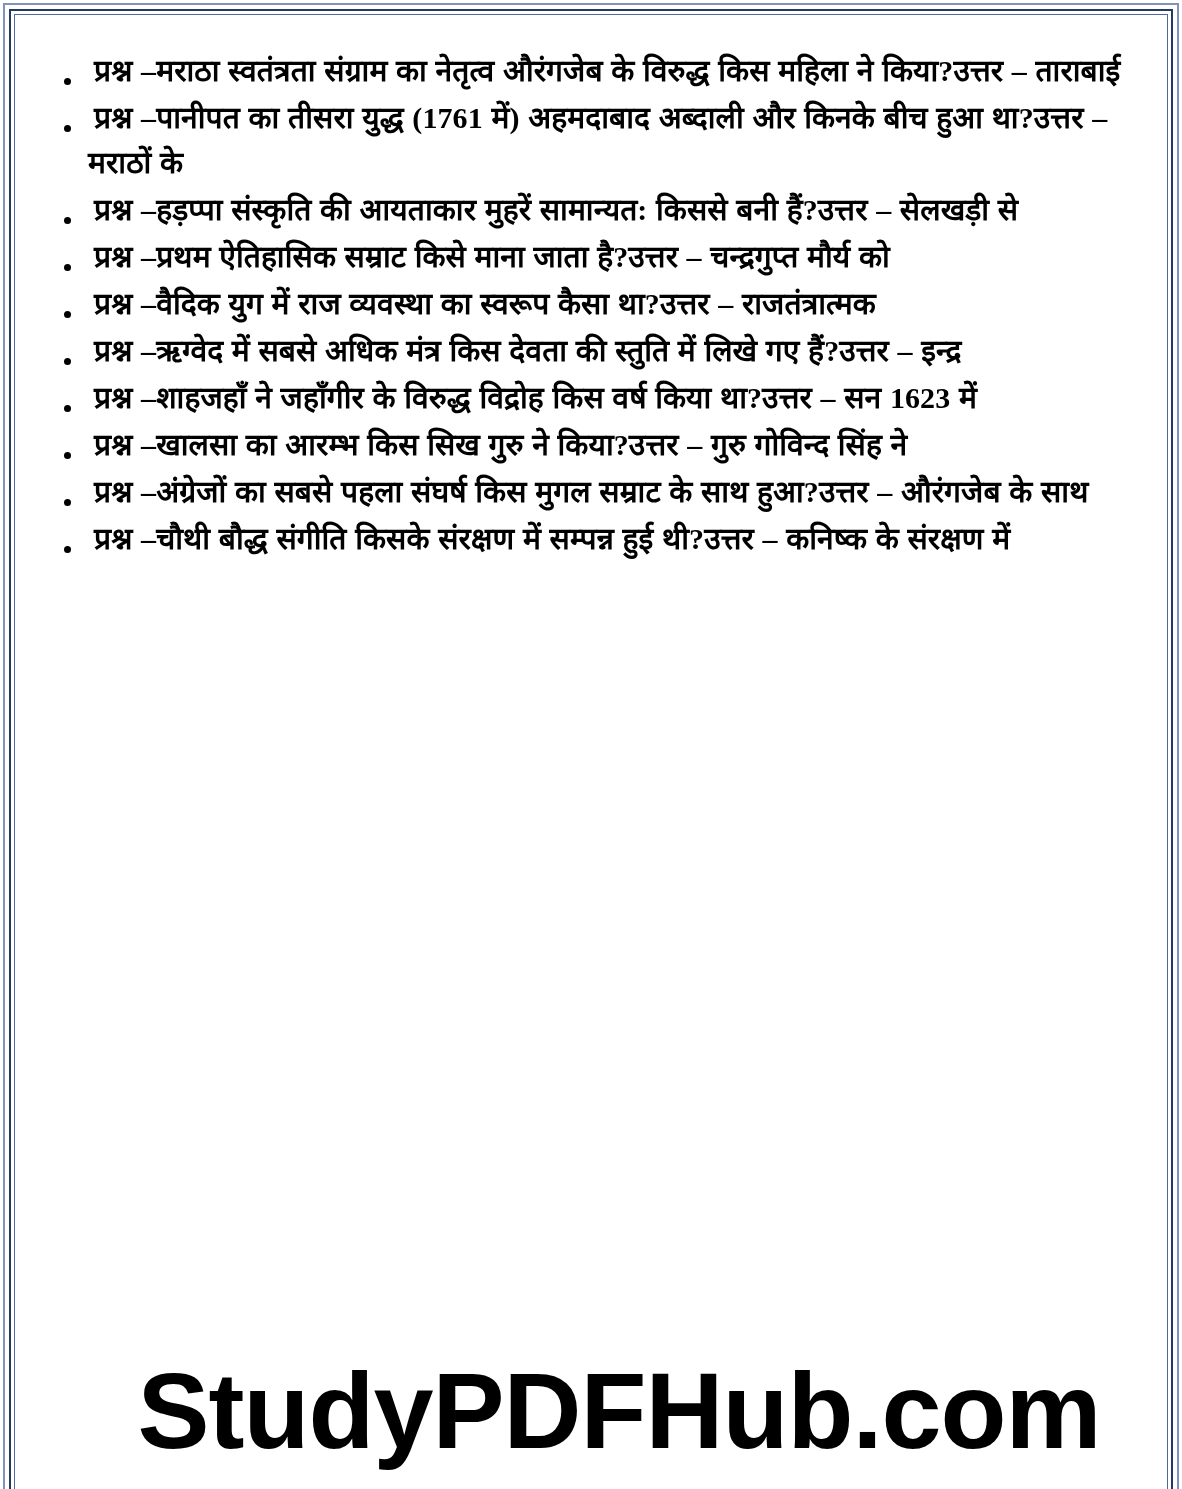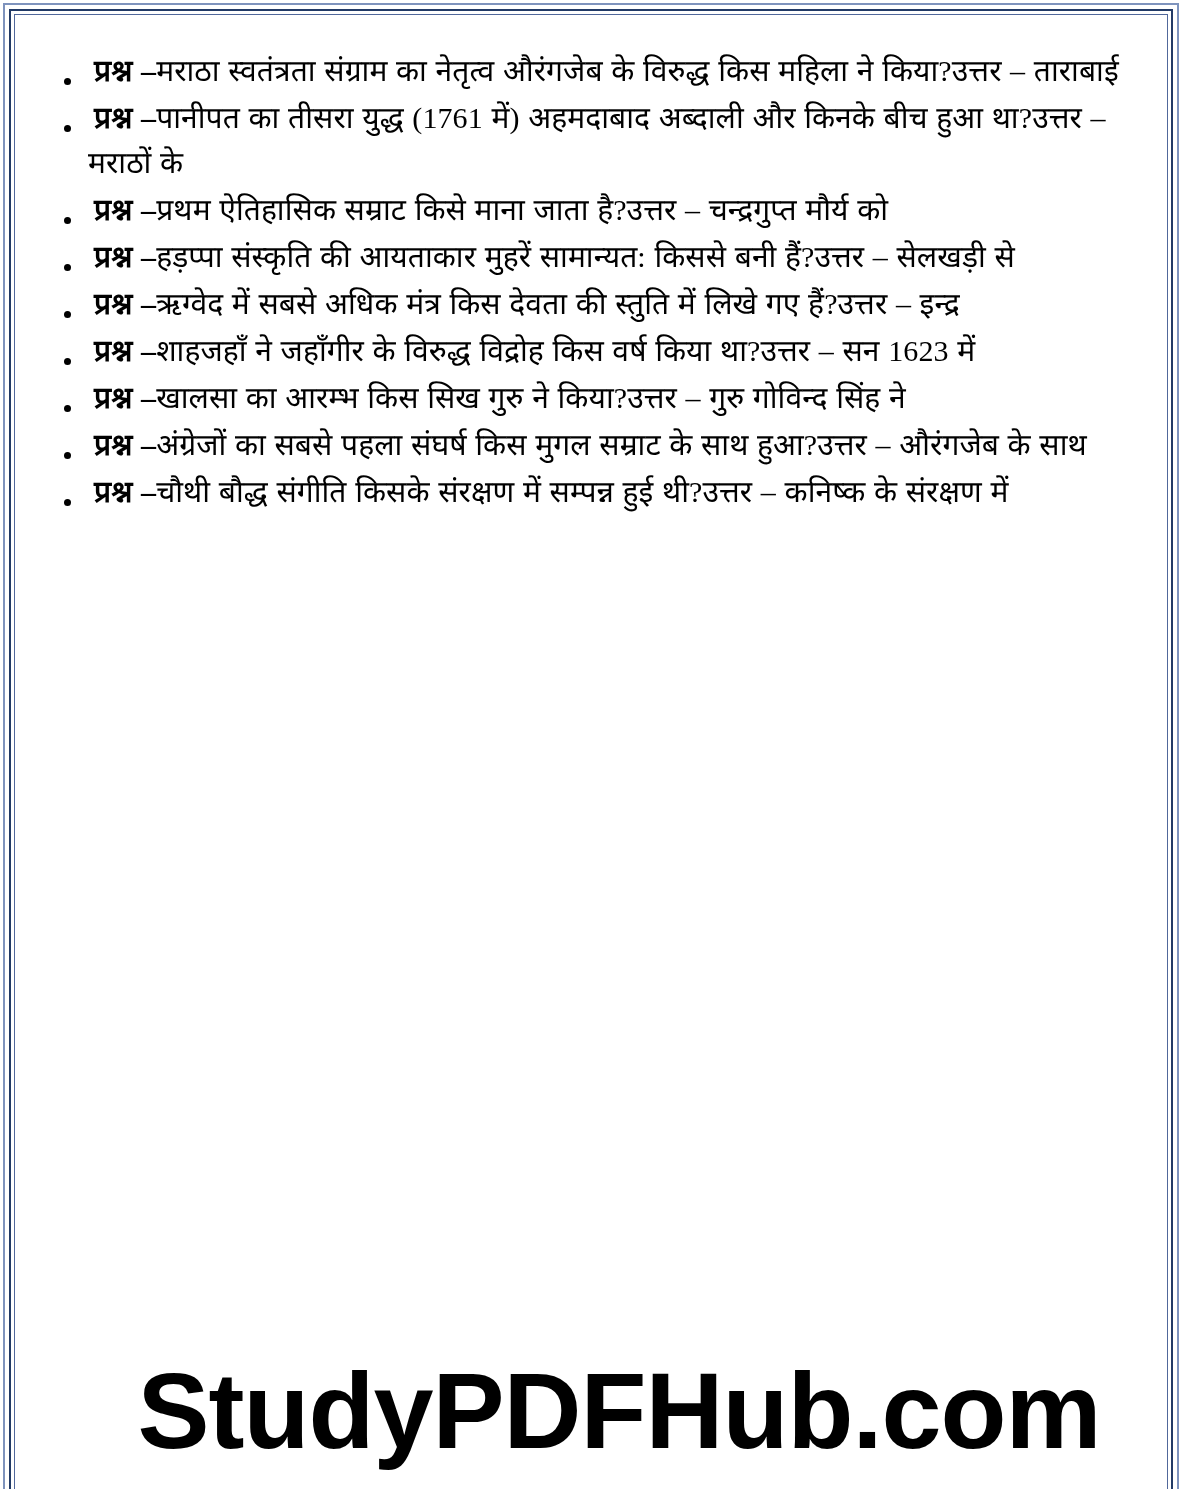--- a/index.html
+++ b/index.html
@@ -91,24 +91,24 @@
   }
 
   .q-label {
     font-weight: bold;
     margin-left: 6px;
   }
   .q-dash {
     font-weight: bold;
   }
   .q-text {
-    font-weight: normal;
+    font-weight: bold;
   }
   .a-text {
-    font-weight: normal;
+    font-weight: bold;
   }
 
   
   .watermark {
     position: absolute;
     left: 0;
     top: 1357px;
     width: 1182px;
     text-align: center;
     font-family: "Liberation Sans", "DejaVu Sans", sans-serif;
@@ -128,22 +128,23 @@
 <div class="page">
 
   <div class="page-border-outer"></div>
   <div class="page-border-inner"></div>
   <div class="page-border-hair"></div>
 
   <div class="content">
     <ul class="qa-list" id="qa-list">
         <li class="qa-item"><span class="bullet-dot"></span><span class="q-label">प्रश्न</span><span class="q-dash"> –</span><span class="q-text">मराठा स्वतंत्रता संग्राम का नेतृत्व औरंगजेब के विरुद्ध किस महिला ने किया?</span><span class="a-text">उत्तर – ताराबाई</span></li>
         <li class="qa-item"><span class="bullet-dot"></span><span class="q-label">प्रश्न</span><span class="q-dash"> –</span><span class="q-text">पानीपत का तीसरा युद्ध (1761 में) अहमदाबाद अब्दाली और किनके बीच हुआ था?</span><span class="a-text">उत्तर – मराठों के</span></li>
+        <li class="qa-item"><span class="bullet-dot"></span><span class="q-label">प्रश्न</span><span class="q-dash"> –</span><span class="q-text">हड़प्पा संस्कृति की आयताकार मुहरें सामान्यत: किससे बनी हैं?</span><span class="a-text">उत्तर – सेलखड़ी से</span></li>
         <li class="qa-item"><span class="bullet-dot"></span><span class="q-label">प्रश्न</span><span class="q-dash"> –</span><span class="q-text">प्रथम ऐतिहासिक सम्राट किसे माना जाता है?</span><span class="a-text">उत्तर – चन्द्रगुप्त मौर्य को</span></li>
-        <li class="qa-item"><span class="bullet-dot"></span><span class="q-label">प्रश्न</span><span class="q-dash"> –</span><span class="q-text">हड़प्पा संस्कृति की आयताकार मुहरें सामान्यत: किससे बनी हैं?</span><span class="a-text">उत्तर – सेलखड़ी से</span></li>
+        <li class="qa-item"><span class="bullet-dot"></span><span class="q-label">प्रश्न</span><span class="q-dash"> –</span><span class="q-text">वैदिक युग में राज व्यवस्था का स्वरूप कैसा था?</span><span class="a-text">उत्तर – राजतंत्रात्मक</span></li>
         <li class="qa-item"><span class="bullet-dot"></span><span class="q-label">प्रश्न</span><span class="q-dash"> –</span><span class="q-text">ऋग्वेद में सबसे अधिक मंत्र किस देवता की स्तुति में लिखे गए हैं?</span><span class="a-text">उत्तर – इन्द्र</span></li>
         <li class="qa-item"><span class="bullet-dot"></span><span class="q-label">प्रश्न</span><span class="q-dash"> –</span><span class="q-text">शाहजहाँ ने जहाँगीर के विरुद्ध विद्रोह किस वर्ष किया था?</span><span class="a-text">उत्तर – सन 1623 में</span></li>
         <li class="qa-item"><span class="bullet-dot"></span><span class="q-label">प्रश्न</span><span class="q-dash"> –</span><span class="q-text">खालसा का आरम्भ किस सिख गुरु ने किया?</span><span class="a-text">उत्तर – गुरु गोविन्द सिंह ने</span></li>
         <li class="qa-item"><span class="bullet-dot"></span><span class="q-label">प्रश्न</span><span class="q-dash"> –</span><span class="q-text">अंग्रेजों का सबसे पहला संघर्ष किस मुगल सम्राट के साथ हुआ?</span><span class="a-text">उत्तर – औरंगजेब के साथ</span></li>
         <li class="qa-item"><span class="bullet-dot"></span><span class="q-label">प्रश्न</span><span class="q-dash"> –</span><span class="q-text">चौथी बौद्ध संगीति किसके संरक्षण में सम्पन्न हुई थी?</span><span class="a-text">उत्तर – कनिष्क के संरक्षण में</span></li>
       </ul>
   </div>
 
   <div class="watermark">StudyPDFHub.com</div>
 

